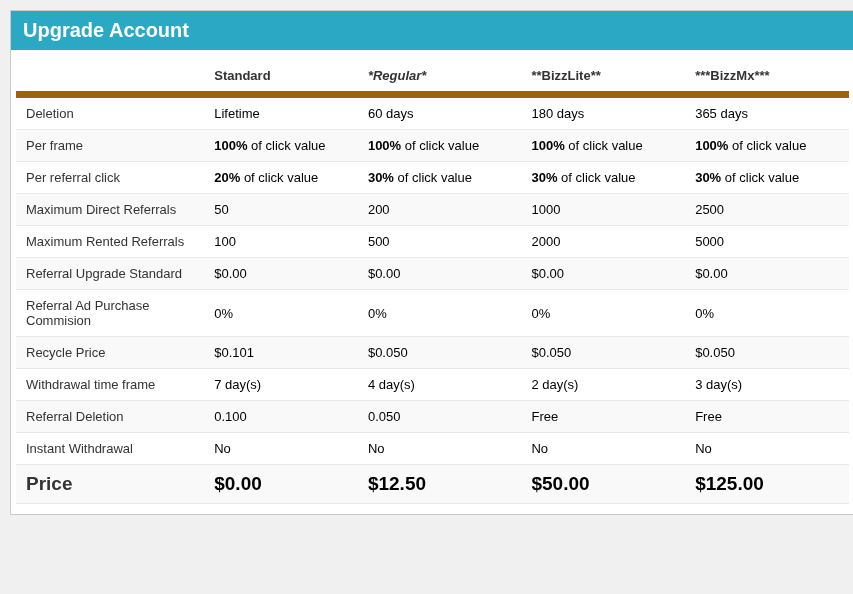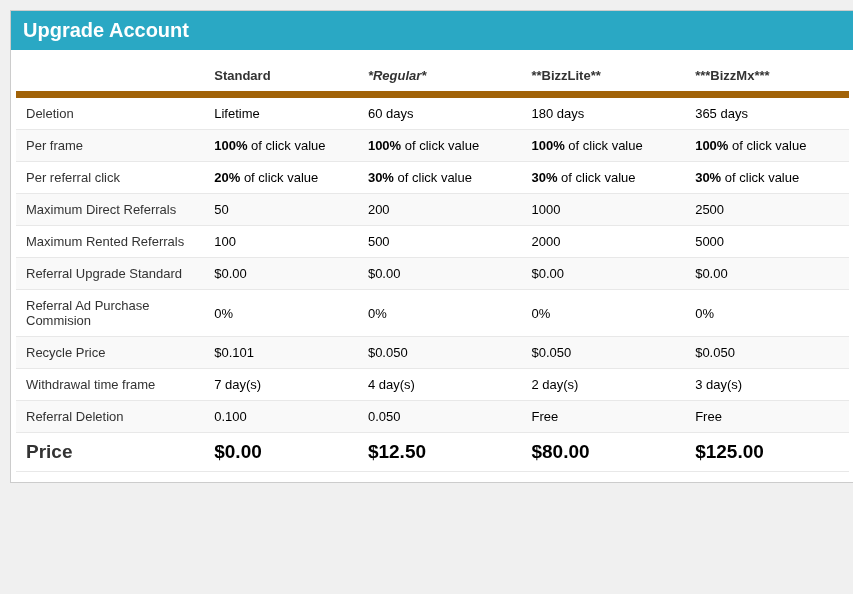--- a/index.html
+++ b/index.html
@@ -150,23 +150,30 @@
             <td>2 day(s)</td>
             <td>3 day(s)</td>
           </tr>
           <tr>
             <td class="row-label">Referral Deletion</td>
             <td>0.100</td>
             <td>0.050</td>
             <td>Free</td>
             <td>Free</td>
           </tr>
+          <tr>
+            <td class="row-label">Instant Withdrawal</td>
+            <td>No</td>
+            <td>No</td>
+            <td>No</td>
+            <td>No</td>
+          </tr>
           <tr class="price-row">
             <td class="row-label">Price</td>
             <td><strong>$0.00</strong></td>
             <td><strong>$12.50</strong></td>
-            <td><strong>$80.00</strong></td>
+            <td><strong>$50.00</strong></td>
             <td><strong>$125.00</strong></td>
           </tr>
         </tbody>
     </table>
   </div>
 </div>
 
 </body></html>

